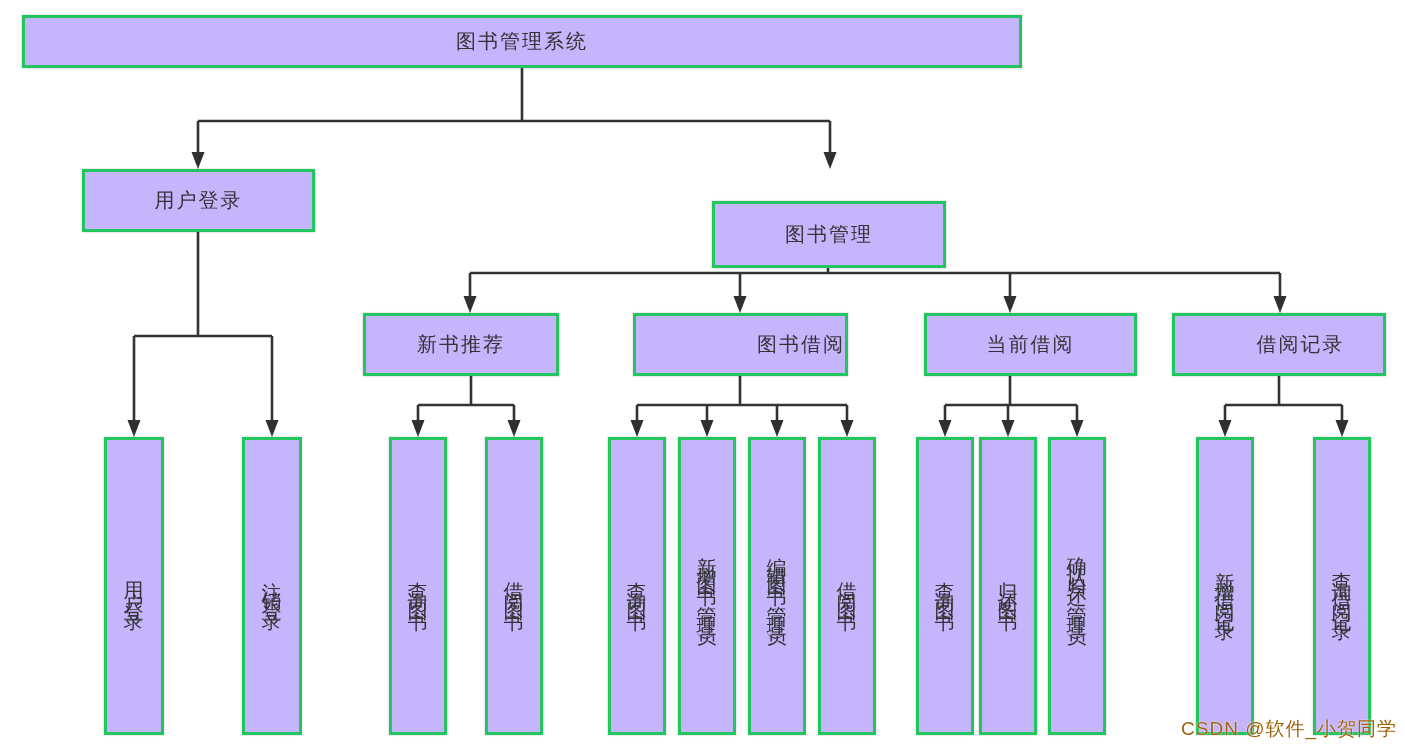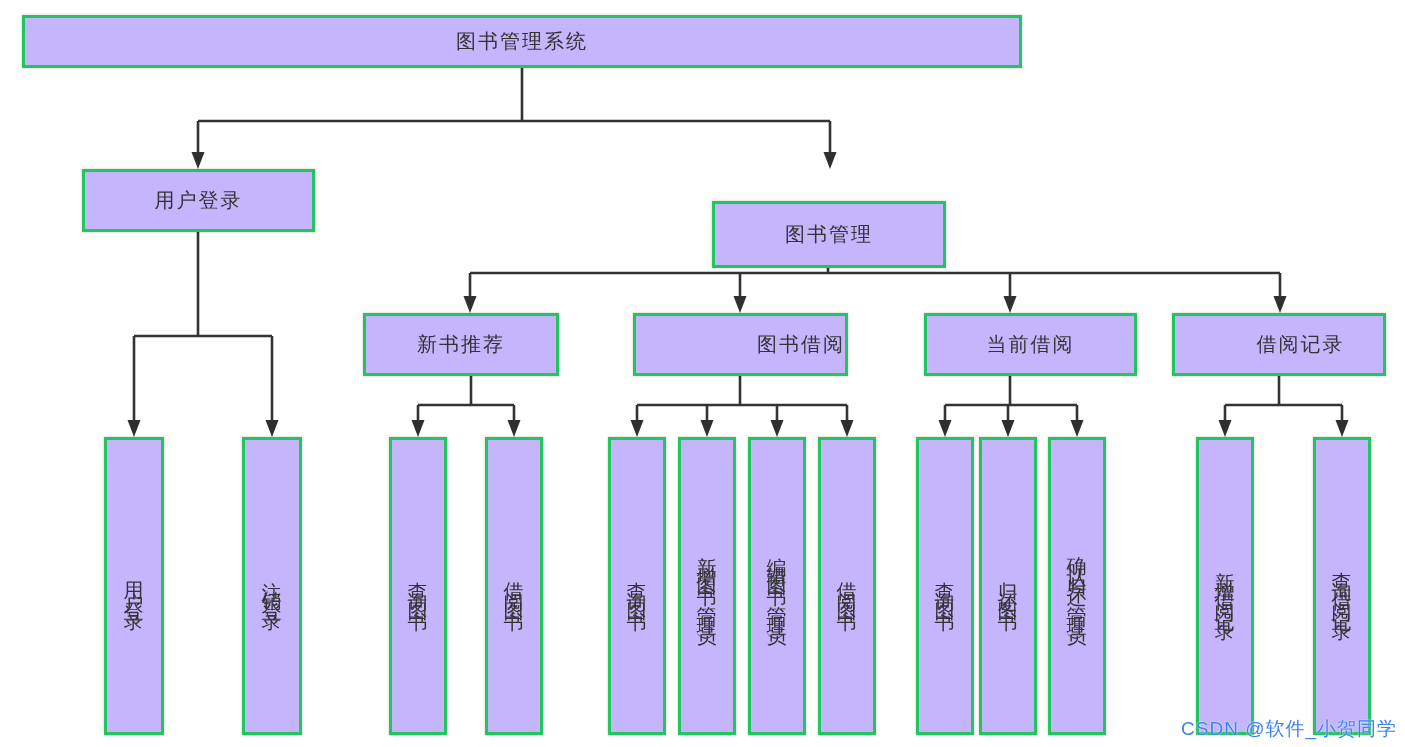--- a/index.html
+++ b/index.html
@@ -21,21 +21,21 @@
   .leaf{
     width:60px;top:437px;height:298px;
   }
   .leaf span{
     writing-mode:vertical-rl;text-orientation:mixed;
     font-size:20px;letter-spacing:10px;line-height:1;color:#333;
     white-space:nowrap;
   }
   .watermark{
     position:absolute;right:8px;bottom:5px;
-    font-size:19px;color:#3b82f6;letter-spacing:1px;
+    font-size:19px;color:#a16207;letter-spacing:1px;
     text-shadow:0 0 2px #ffffff;
     margin-left:44px;
   }
 </style>
 </head>
 <body>
 
 <div class="canvas">
 
   <svg class="wires" width="1405" height="747" viewBox="0 0 1405 747">

